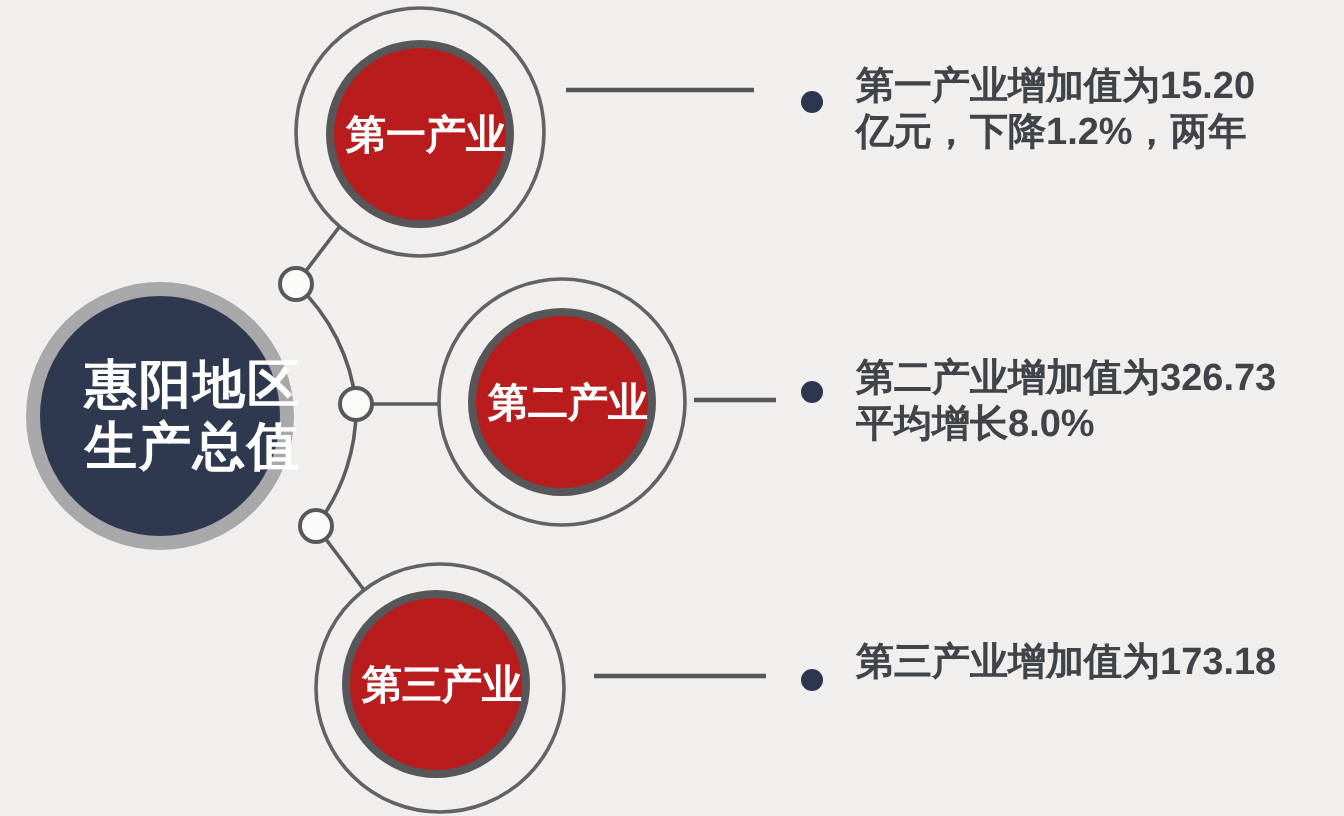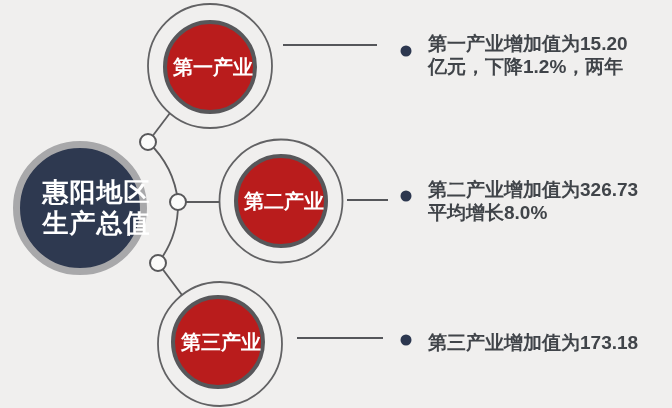--- a/index.html
+++ b/index.html
@@ -42,21 +42,21 @@
   .b2{left:234px;top:154px;}
   .b3{left:171px;top:295px;}
 
   .desc{
     position:absolute;left:428px;width:240px;
     color:#404449;font-weight:700;font-size:19px;line-height:23px;margin-top:12px;
   }
   .desc div{white-space:nowrap;}
   .d1{top:20px;}
   .d2{top:166px;}
-  .d3{top:319px;}
+  .d3{top:308px;}
 </style>
 </head>
 <body>
 
 <div class="canvas">
 
   <svg class="layer" width="672" height="408" viewBox="0 0 672 408">
 
     <circle cx="210" cy="66" r="62" fill="none" stroke="#626264" stroke-width="1.8"></circle>
     <circle cx="281" cy="201" r="61.5" fill="none" stroke="#626264" stroke-width="1.8"></circle>

